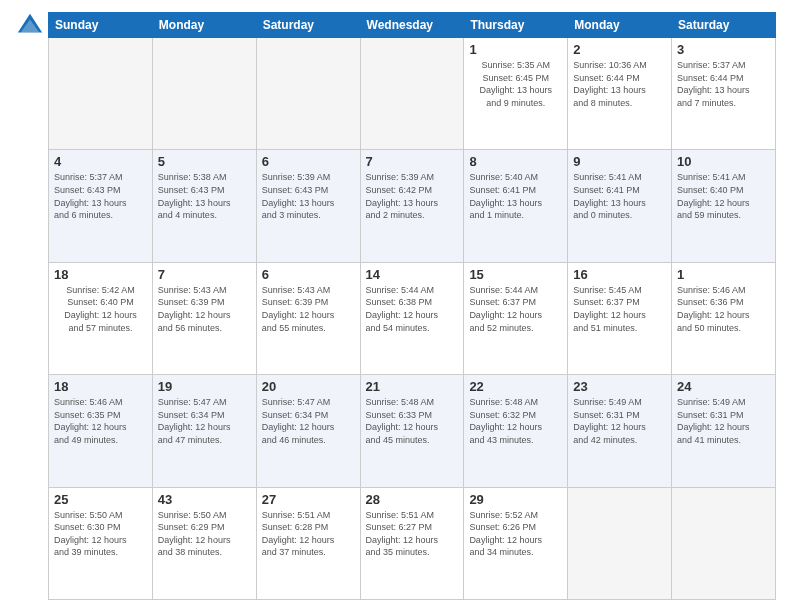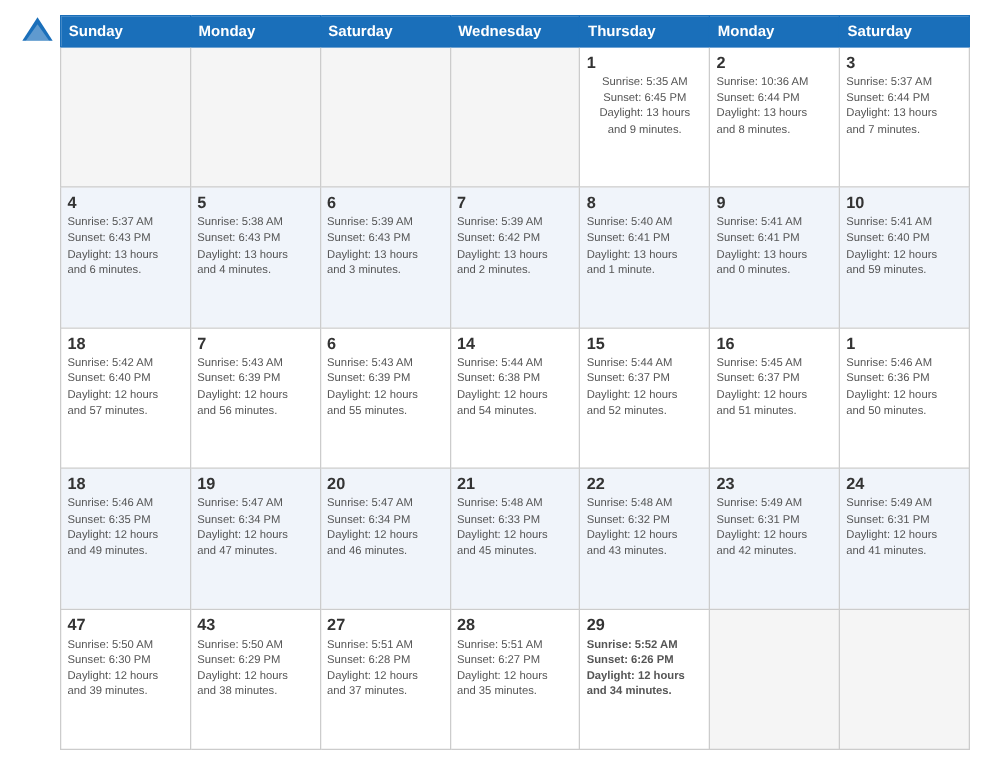--- a/index.html
+++ b/index.html
@@ -210,21 +210,21 @@
             <span class="day-num">10</span>
             <div class="day-info" style="white-space: pre-line;">Sunrise: 5:41 AM
 Sunset: 6:40 PM
 Daylight: 12 hours
 and 59 minutes.</div>
           </td>
         </tr>
         <tr>
           <td>
             <span class="day-num">18</span>
-            <div class="day-info" style="white-space: pre-line;">Sunrise: 5:42 AM
+            <div class="day-info" style="white-space: pre-line; text-align: center;">Sunrise: 5:42 AM
 Sunset: 6:40 PM
 Daylight: 12 hours
 and 57 minutes.</div>
           </td>
           <td>
             <span class="day-num">7</span>
             <div class="day-info" style="white-space: pre-line;">Sunrise: 5:43 AM
 Sunset: 6:39 PM
 Daylight: 12 hours
 and 56 minutes.</div>
@@ -311,21 +311,21 @@
           <td>
             <span class="day-num">24</span>
             <div class="day-info" style="white-space: pre-line;">Sunrise: 5:49 AM
 Sunset: 6:31 PM
 Daylight: 12 hours
 and 41 minutes.</div>
           </td>
         </tr>
         <tr>
           <td>
-            <span class="day-num">47</span>
+            <span class="day-num">25</span>
             <div class="day-info" style="white-space: pre-line;">Sunrise: 5:50 AM
 Sunset: 6:30 PM
 Daylight: 12 hours
 and 39 minutes.</div>
           </td>
           <td>
             <span class="day-num">43</span>
             <div class="day-info" style="white-space: pre-line;">Sunrise: 5:50 AM
 Sunset: 6:29 PM
 Daylight: 12 hours
@@ -340,21 +340,21 @@
           </td>
           <td>
             <span class="day-num">28</span>
             <div class="day-info" style="white-space: pre-line;">Sunrise: 5:51 AM
 Sunset: 6:27 PM
 Daylight: 12 hours
 and 35 minutes.</div>
           </td>
           <td>
             <span class="day-num">29</span>
-            <div class="day-info" style="white-space: pre-line; font-weight: bold;">Sunrise: 5:52 AM
+            <div class="day-info" style="white-space: pre-line;">Sunrise: 5:52 AM
 Sunset: 6:26 PM
 Daylight: 12 hours
 and 34 minutes.</div>
           </td>
           <td class="empty"></td>
           <td class="empty"></td>
         </tr>
       </tbody>
   </table>
 </div>

